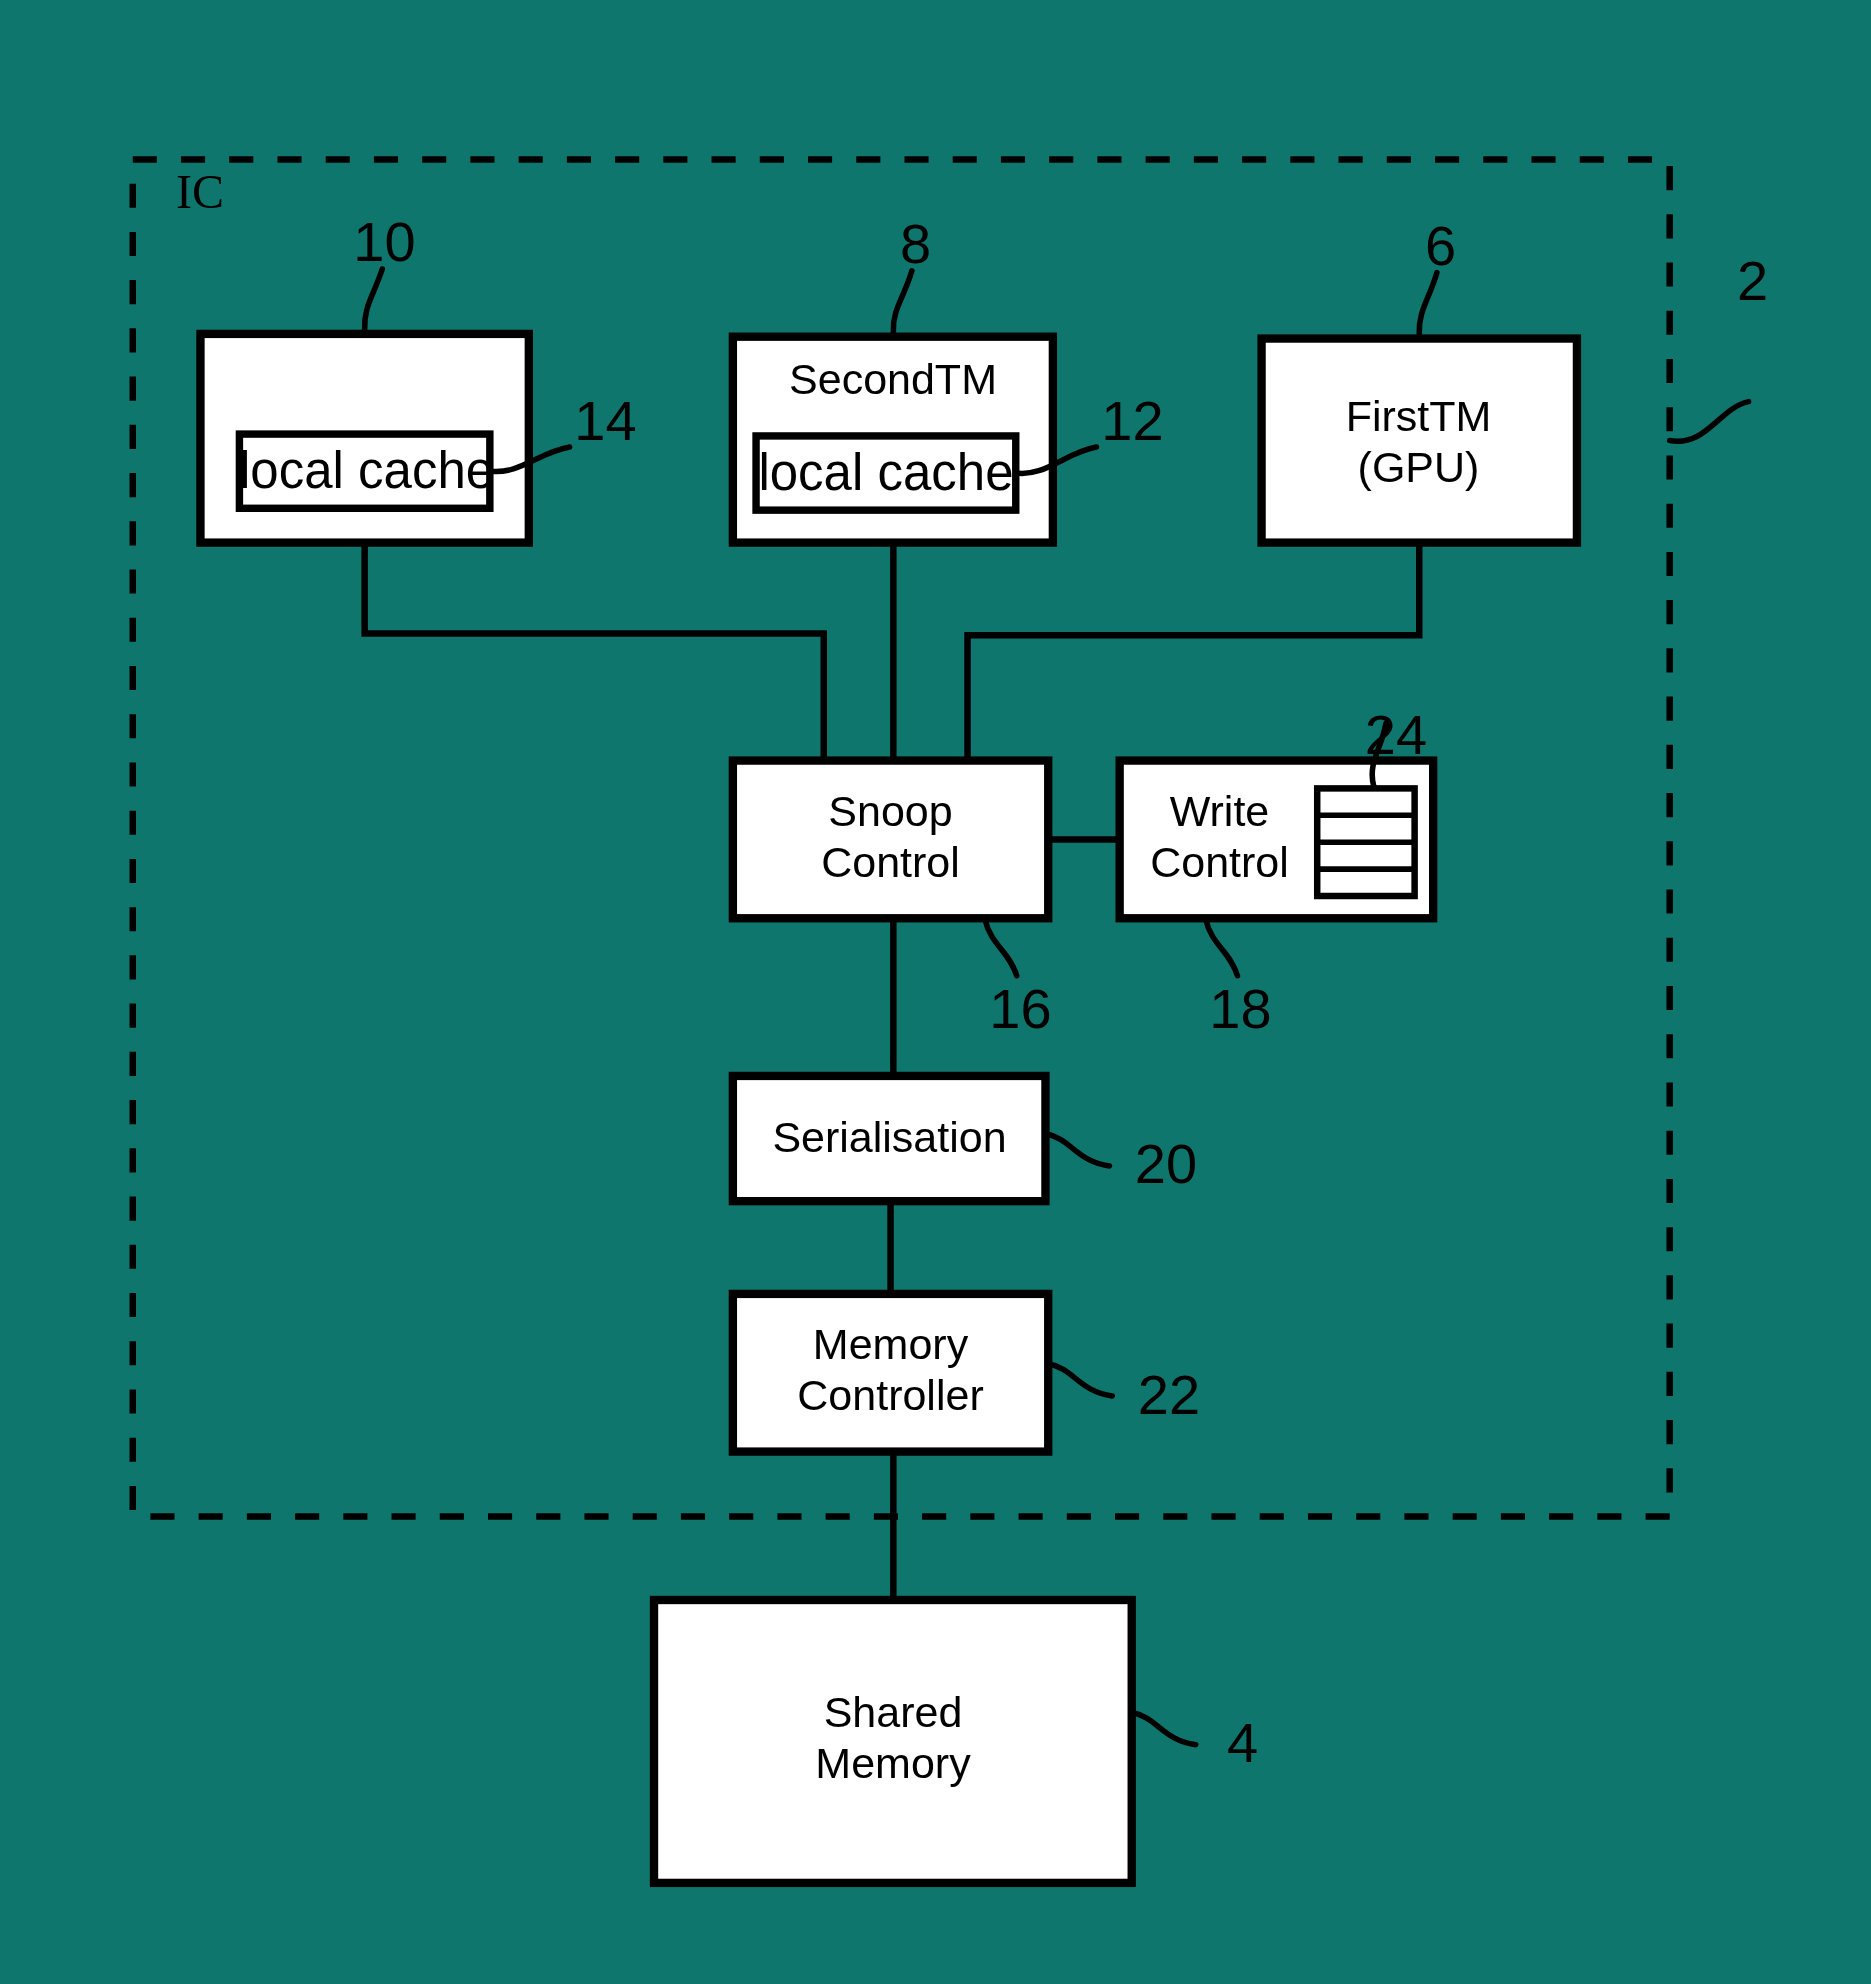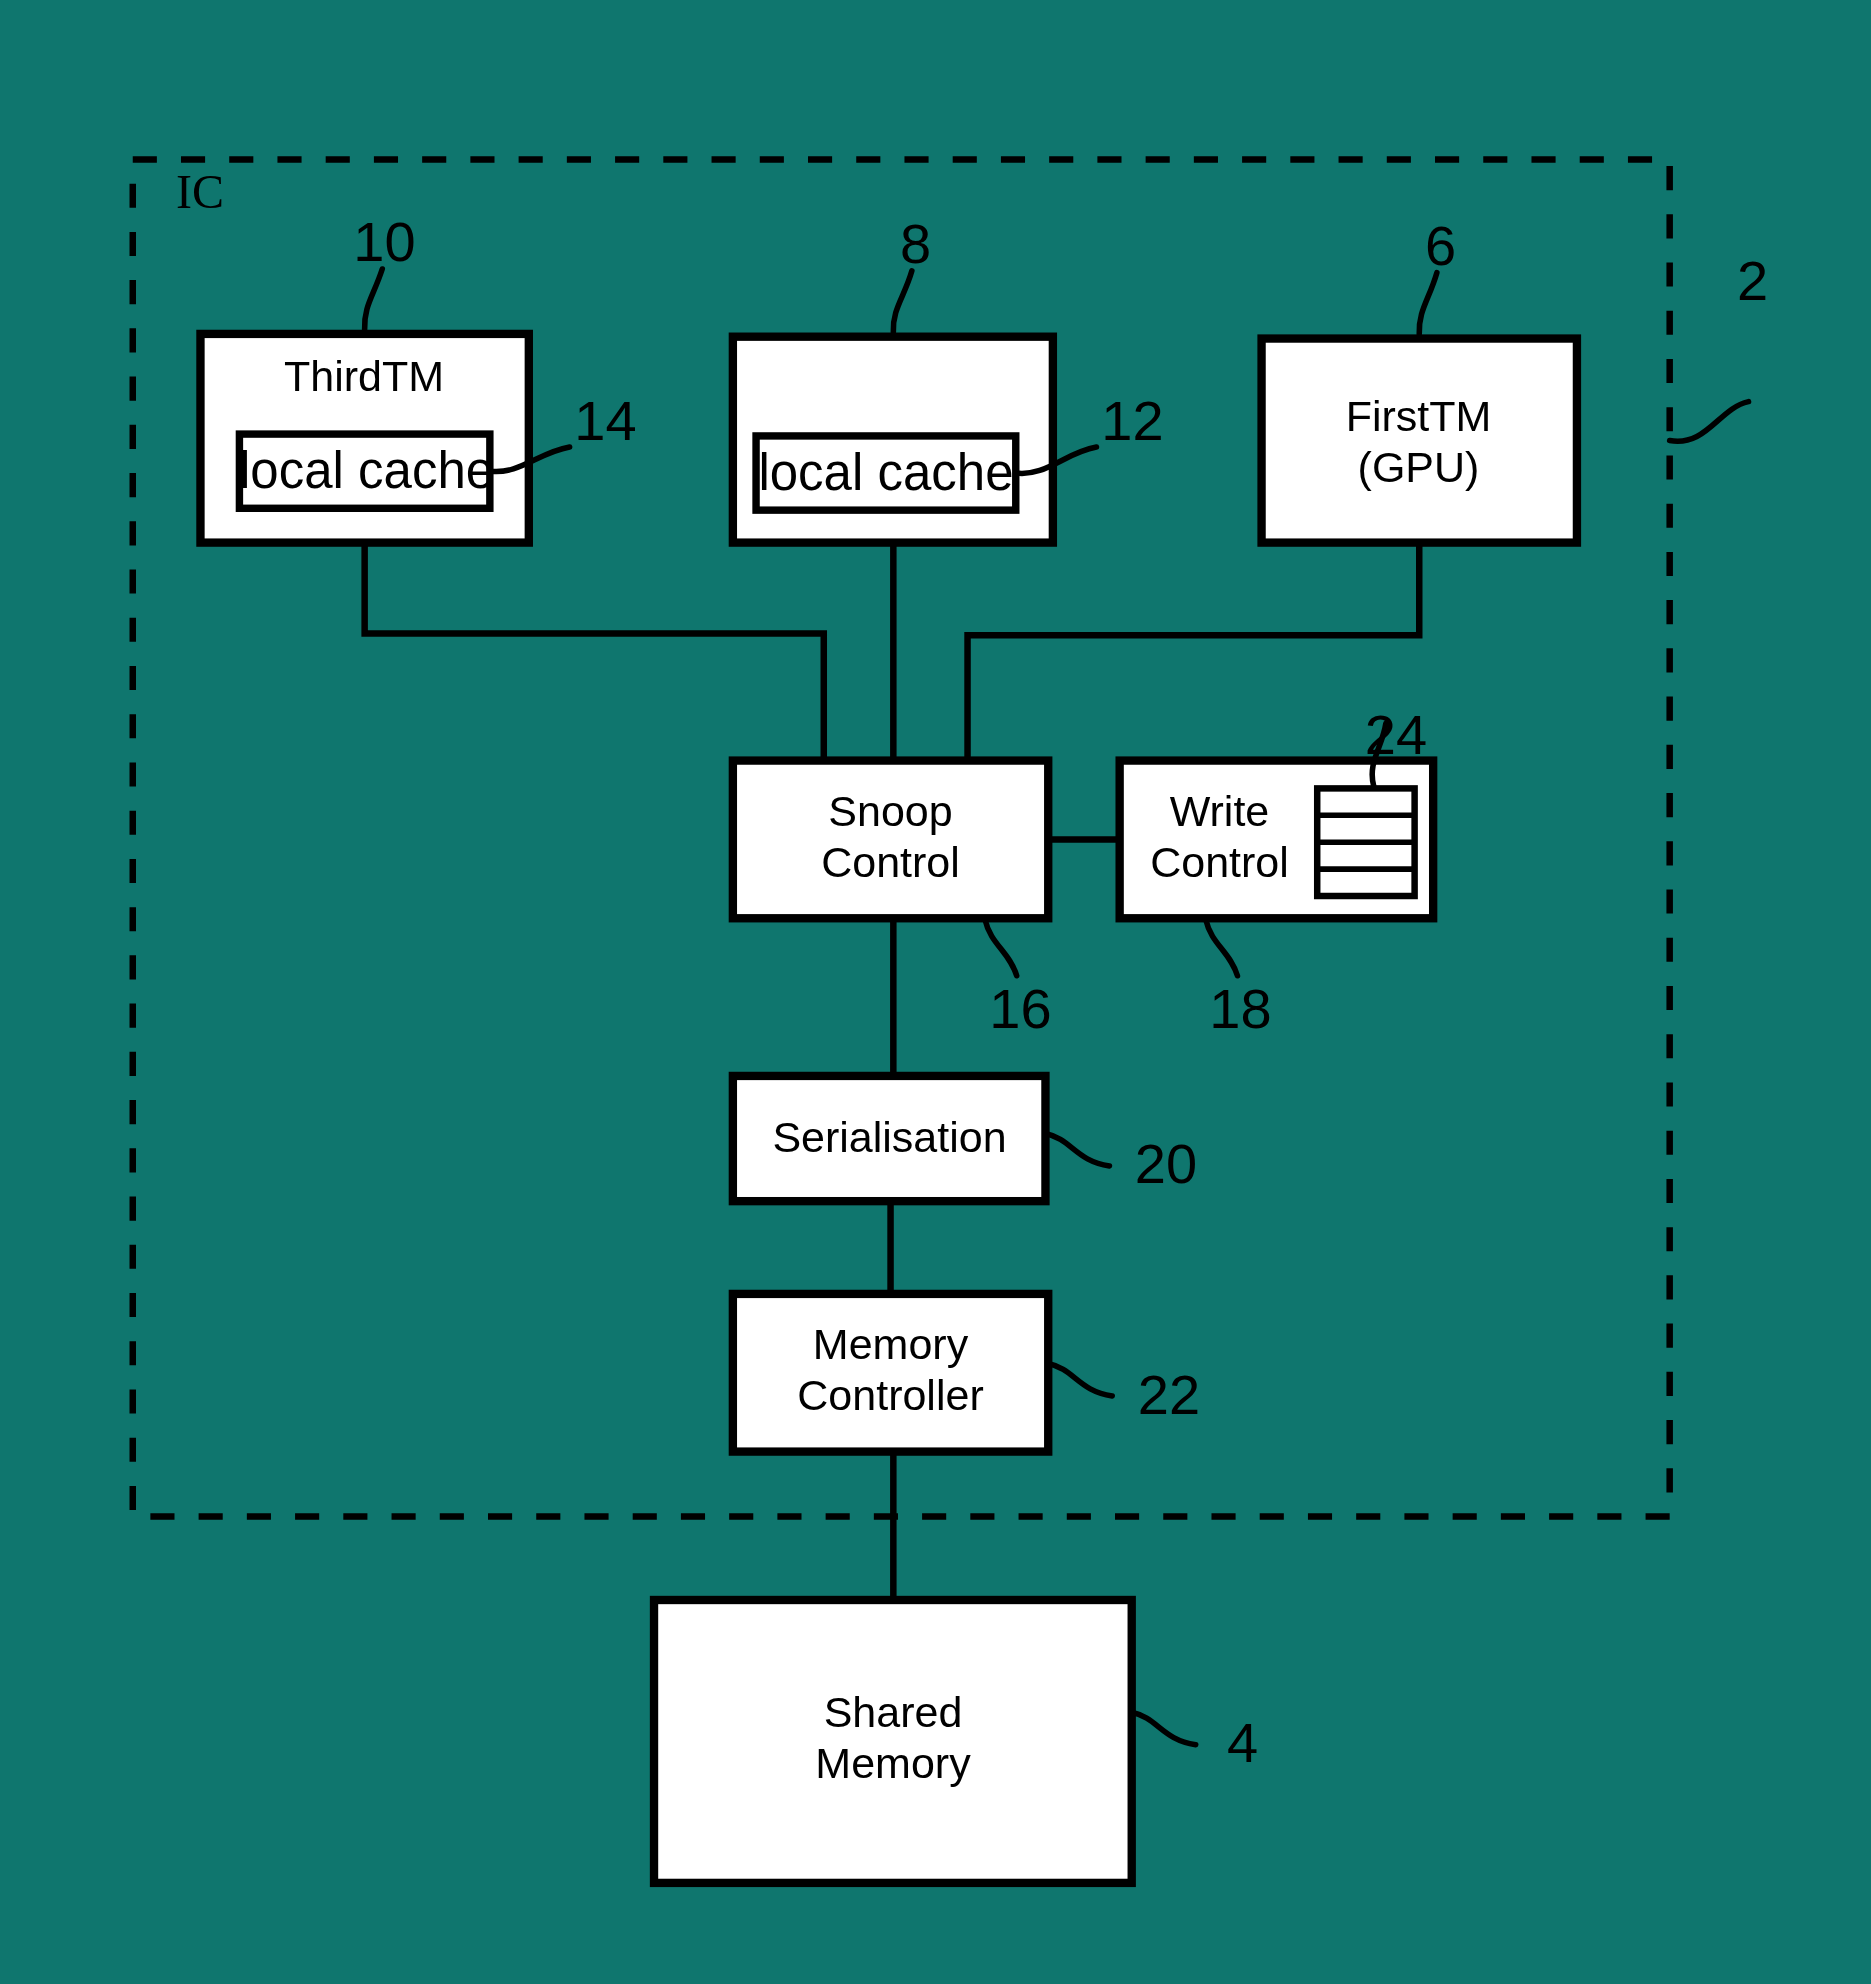--- a/index.html
+++ b/index.html
@@ -118,25 +118,25 @@
 
     <path d="M 1130 1470 C 1158 1476 1163 1500 1199 1505" fill="none" stroke="#000000" stroke-width="6" stroke-linecap="round"></path>
 
     <path d="M 1220 1846 C 1248 1852 1253 1876 1289 1881" fill="none" stroke="#000000" stroke-width="6" stroke-linecap="round"></path>
   </svg>
 
   <div class="lbl iclbl" style="left:176px; top:165px; width:148px;">IC</div>
 
   <div class="lbl reflbl" style="left:1711px; top:250px; width:83px;">2</div>
 
-  <div class="lbl blocklbl" style="left:200px; top:352px; width:328px;">ThirdTM</div>
   <div class="lbl cachelbl" style="left:239px; top:442px; width:250px;">local cache</div>
   <div class="lbl reflbl" style="left:343px; top:211px; width:83px;">10</div>
   <div class="lbl reflbl" style="left:564px; top:390px; width:83px;">14</div>
 
+  <div class="lbl blocklbl" style="left:733px; top:355px; width:320px;">SecondTM</div>
   <div class="lbl cachelbl" style="left:756px; top:444px; width:260px;">local cache</div>
   <div class="lbl reflbl" style="left:874px; top:213px; width:83px;">8</div>
   <div class="lbl reflbl" style="left:1091px; top:390px; width:83px;">12</div>
 
   <div class="lbl blocklbl" style="left:1261px; top:392px; width:315px;">FirstTM</div>
   <div class="lbl blocklbl" style="left:1261px; top:443px; width:315px;">(GPU)</div>
   <div class="lbl reflbl" style="left:1399px; top:215px; width:83px;">6</div>
 
   <div class="lbl blocklbl" style="left:733px; top:787px; width:315px;">Snoop</div>
   <div class="lbl blocklbl" style="left:733px; top:838px; width:315px;">Control</div>

